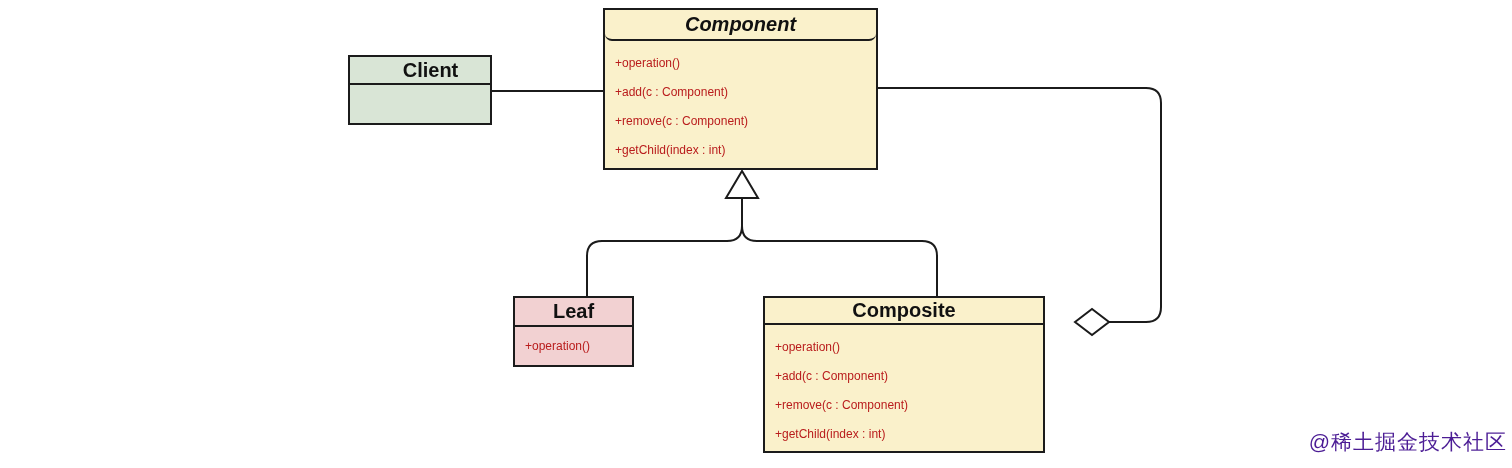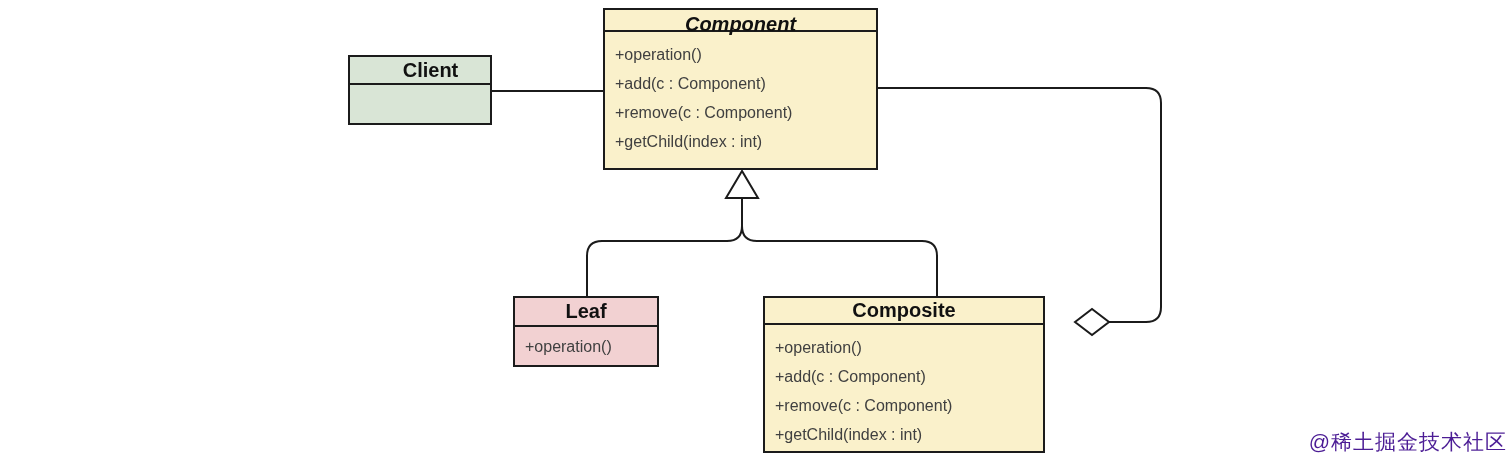--- a/index.html
+++ b/index.html
@@ -21,23 +21,23 @@
     border-bottom:2px solid #1b1b1b;
     text-align:center;
     font-weight:bold;
     font-size:20px;
     color:#111;
   }
   .uml-title.abstract{font-style:italic;}
   .uml-body{
     box-sizing:border-box;
     padding:8px 8px 0 10px;
-    font-size:16px;
+    font-size:12px;
     line-height:29px;
-    color:#404040;
+    color:#b91c1c;
     white-space:nowrap;
   }
   .uml-body.centered{
     display:flex;align-items:center;
     padding:0 0 0 10px;
   }
   .fill-yellow{background:#FAF1CB;}
   .fill-green{background:#D9E5D6;}
   .fill-pink{background:#F2D1D2;}
   .watermark{
@@ -64,30 +64,30 @@
     <path d="M937 296 V256 Q937 241 922 241 H757 Q742 241 742 226 V198" fill="none" stroke="#1b1b1b" stroke-width="2"></path>
     <polygon points="742,171 726,198 758,198" fill="#ffffff" stroke="#1b1b1b" stroke-width="2"></polygon>
   </svg>
 
   <div class="uml-class fill-green" style="left:348px;top:55px;width:144px;height:70px;">
     <div class="uml-title" style="height:28px;line-height:26px;padding-left:21px;">Client</div>
     <div class="uml-body" style="height:38px;"></div>
   </div>
 
   <div class="uml-class fill-yellow" style="left:603px;top:8px;width:275px;height:162px;">
-    <div class="uml-title abstract" style="height:22px;line-height:29px;">Component</div>
+    <div class="uml-title abstract" style="height:31px;line-height:29px;border-radius:7px;">Component</div>
     <div class="uml-body">
       <div class="uml-method">+operation()</div>
       <div class="uml-method">+add(c : Component)</div>
       <div class="uml-method">+remove(c : Component)</div>
       <div class="uml-method">+getChild(index : int)</div>
     </div>
   </div>
 
-  <div class="uml-class fill-pink" style="left:513px;top:296px;width:146px;height:71px;">
+  <div class="uml-class fill-pink" style="left:513px;top:296px;width:121px;height:71px;">
     <div class="uml-title" style="height:29px;line-height:27px;">Leaf</div>
     <div class="uml-body centered" style="height:38px;">
       <div class="uml-method">+operation()</div>
     </div>
   </div>
 
   <div class="uml-class fill-yellow" style="left:763px;top:296px;width:282px;height:157px;">
     <div class="uml-title" style="height:27px;line-height:25px;">Composite</div>
     <div class="uml-body">
       <div class="uml-method">+operation()</div>

